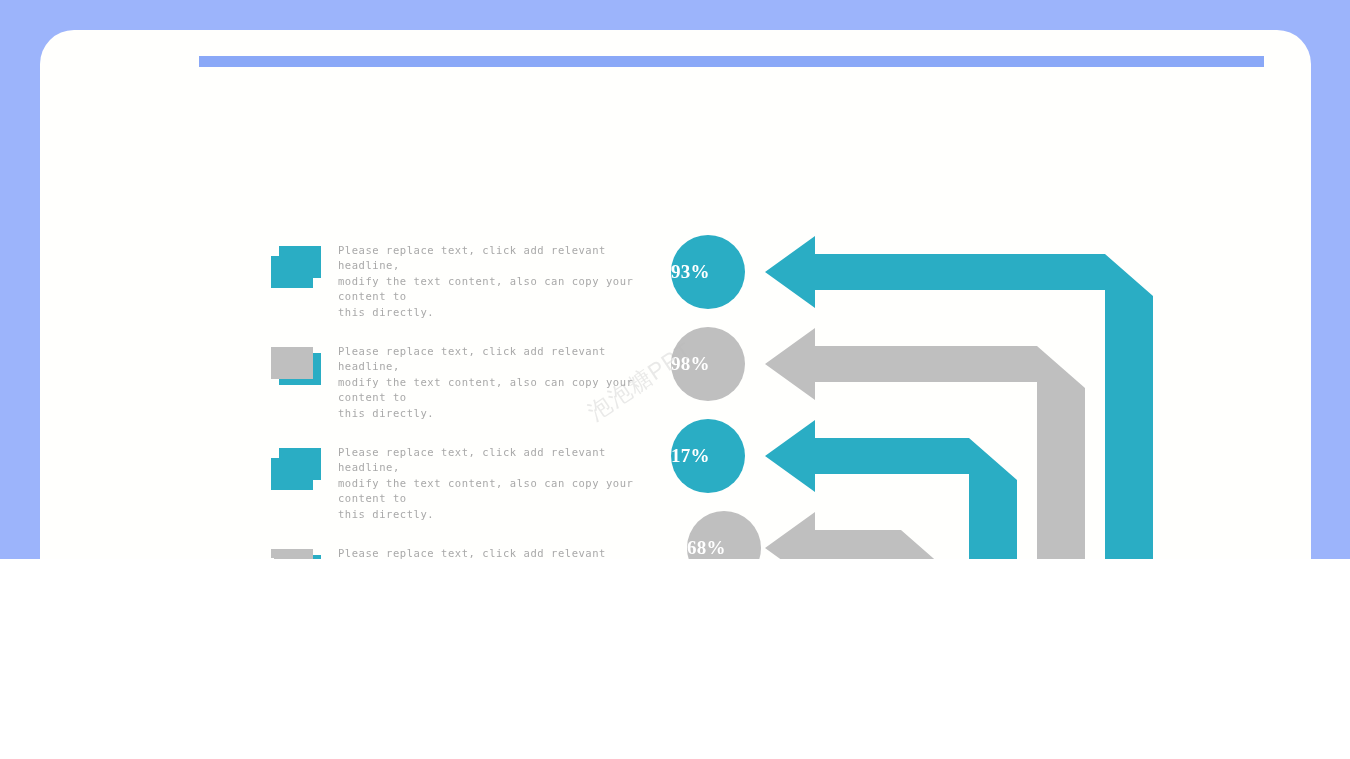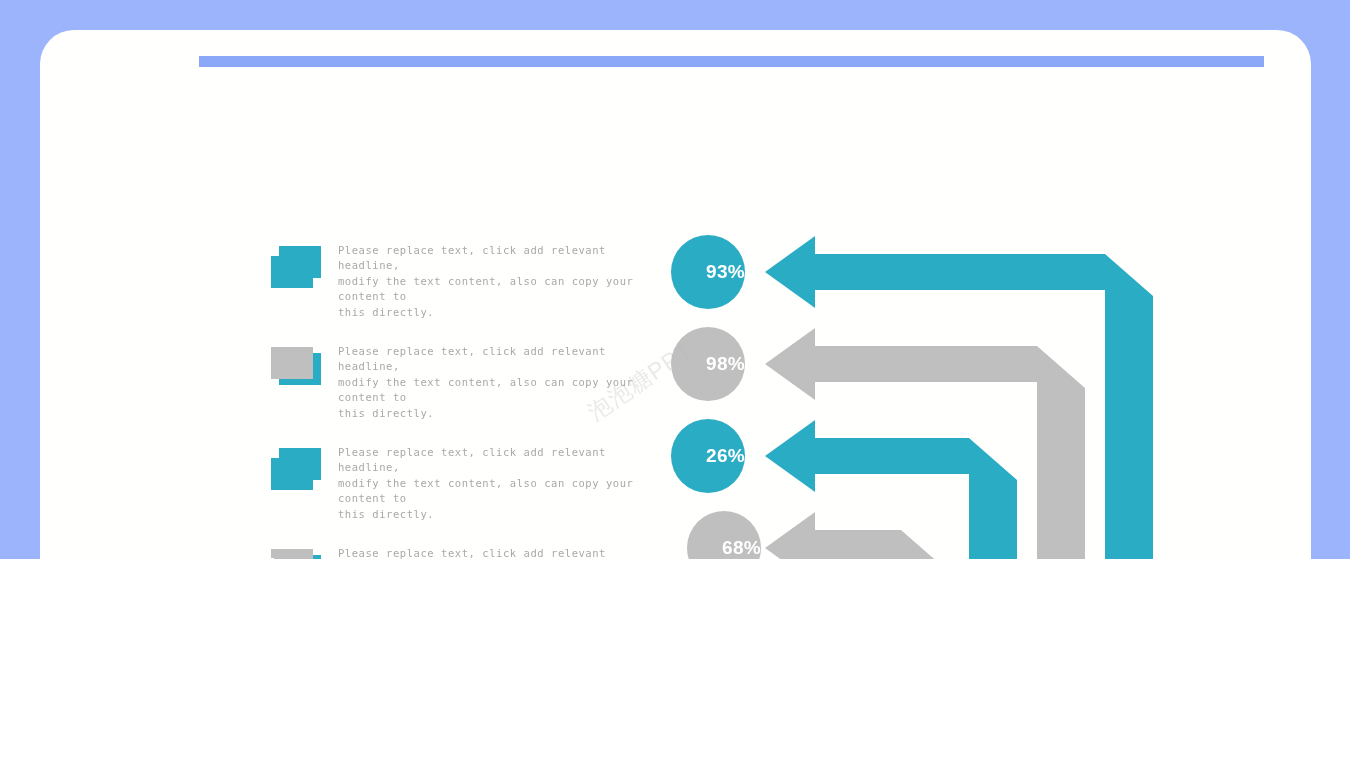--- a/index.html
+++ b/index.html
@@ -94,23 +94,23 @@
     left: 671px;
     top: 235px;
   }
   .circle {
     position: absolute;
     width: 74px;
     height: 74px;
     border-radius: 50%;
     display: flex;
     align-items: center;
-    justify-content: flex-end;
+    justify-content: flex-start;
     color: #ffffff;
-    font-family: Liberation Sans, sans-serif;
+    font-family: Liberation Serif, serif;
     font-weight: bold;
     font-size: 19px;
     letter-spacing: 0.3px;
   }
 
   
   .arrows {
     position: absolute;
     left: 760px;
     top: 228px;
@@ -197,21 +197,21 @@
   </div>
 
   <div class="circles">
     <div class="circle" style="left:0px;top:0px;background:#2aadc4">
       <span>93%</span>
     </div>
     <div class="circle" style="left:0px;top:92px;background:#bfbfbf">
       <span>98%</span>
     </div>
     <div class="circle" style="left:0px;top:184px;background:#2aadc4">
-      <span>26%</span>
+      <span>17%</span>
     </div>
     <div class="circle" style="left:16px;top:276px;background:#bfbfbf">
       <span>68%</span>
     </div>
   </div>
 
   <div class="arrows">
     <svg width="400" height="480" viewBox="0 0 400 480" xmlns="http://www.w3.org/2000/svg">
 
       <path fill="#2aadc4" d="M 5,44

